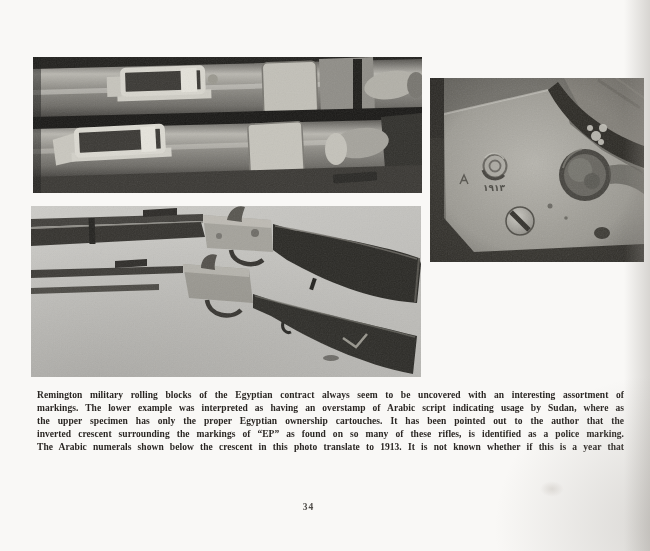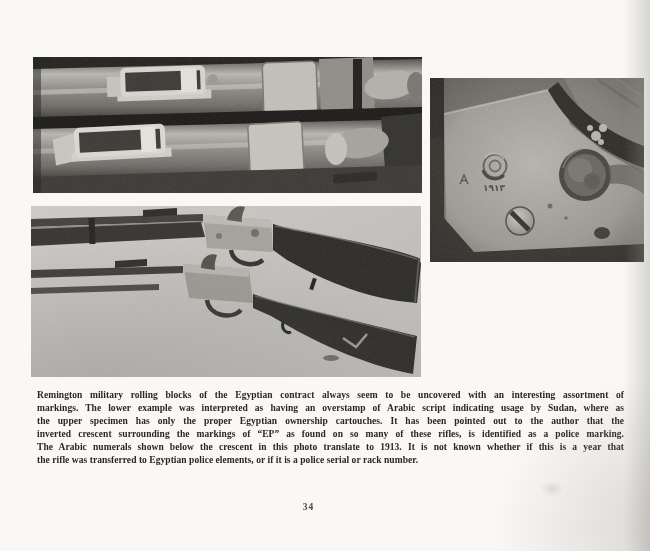--- a/index.html
+++ b/index.html
@@ -210,21 +210,20 @@
       <rect width="390" height="171" filter="url(#g3)" opacity=".12"></rect>
     </svg>
   </figure>
 
   <div class="caption">
     <div class="cap-line">Remington military rolling blocks of the Egyptian contract always seem to be uncovered with an interesting assortment of</div>
     <div class="cap-line">markings.  The lower example was interpreted  as having an overstamp of Arabic script indicating usage by Sudan, where as</div>
     <div class="cap-line">the upper specimen has  only the proper Egyptian ownership cartouches.  It has been pointed out to the author that the</div>
     <div class="cap-line">inverted crescent surrounding the markings of “EP” as found on so many of these rifles, is identified as a police marking.</div>
     <div class="cap-line">The Arabic numerals shown below the crescent in this photo translate to 1913.  It is not known whether if this is a year that</div>
-    <div class="cap-line last">the rifle was  transferred to Egyptian police elements, or if it is a police serial or rack number.</div>
   </div>
 
   <div class="page-number">34</div>
 
   <div class="edge-right"></div>
   <div class="corner-shadow"></div>
   <div class="smudge"></div>
 
 </div>
 

